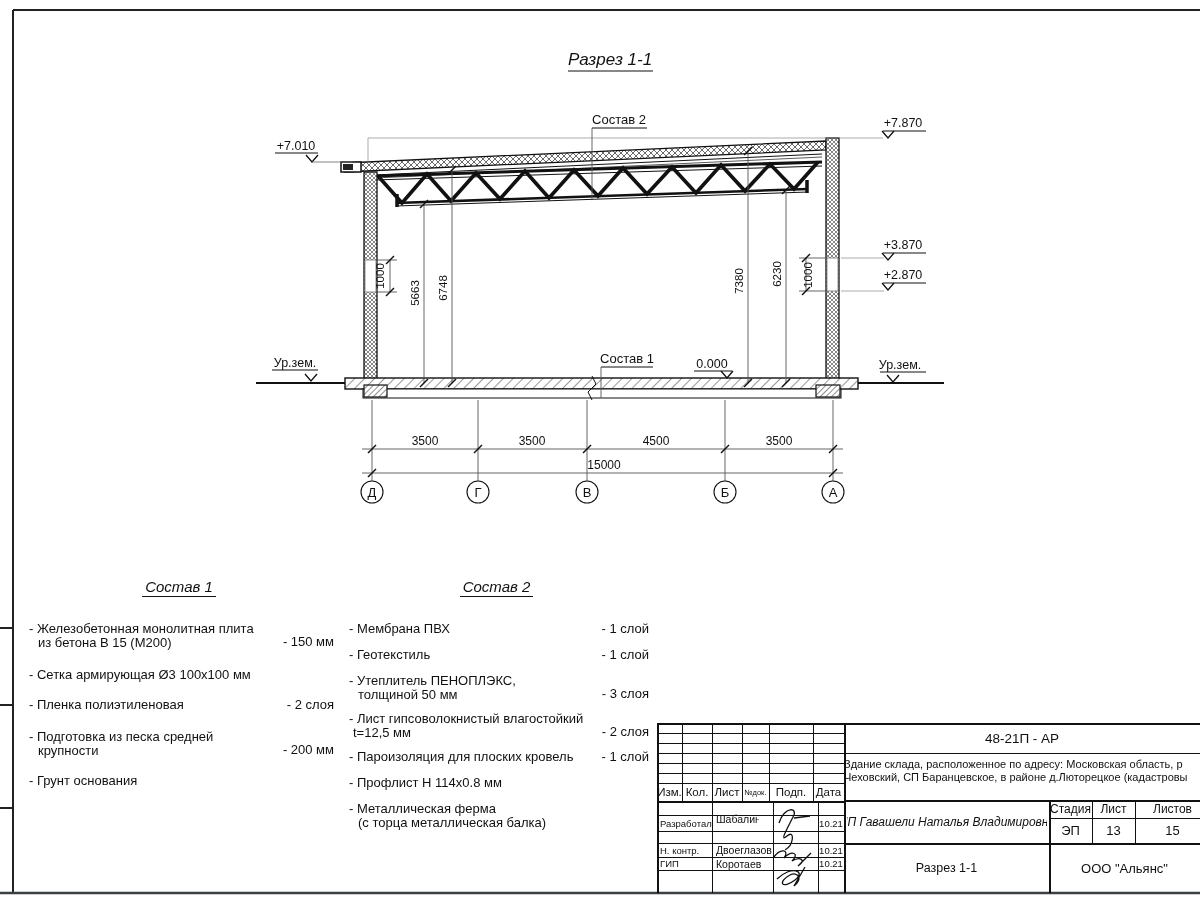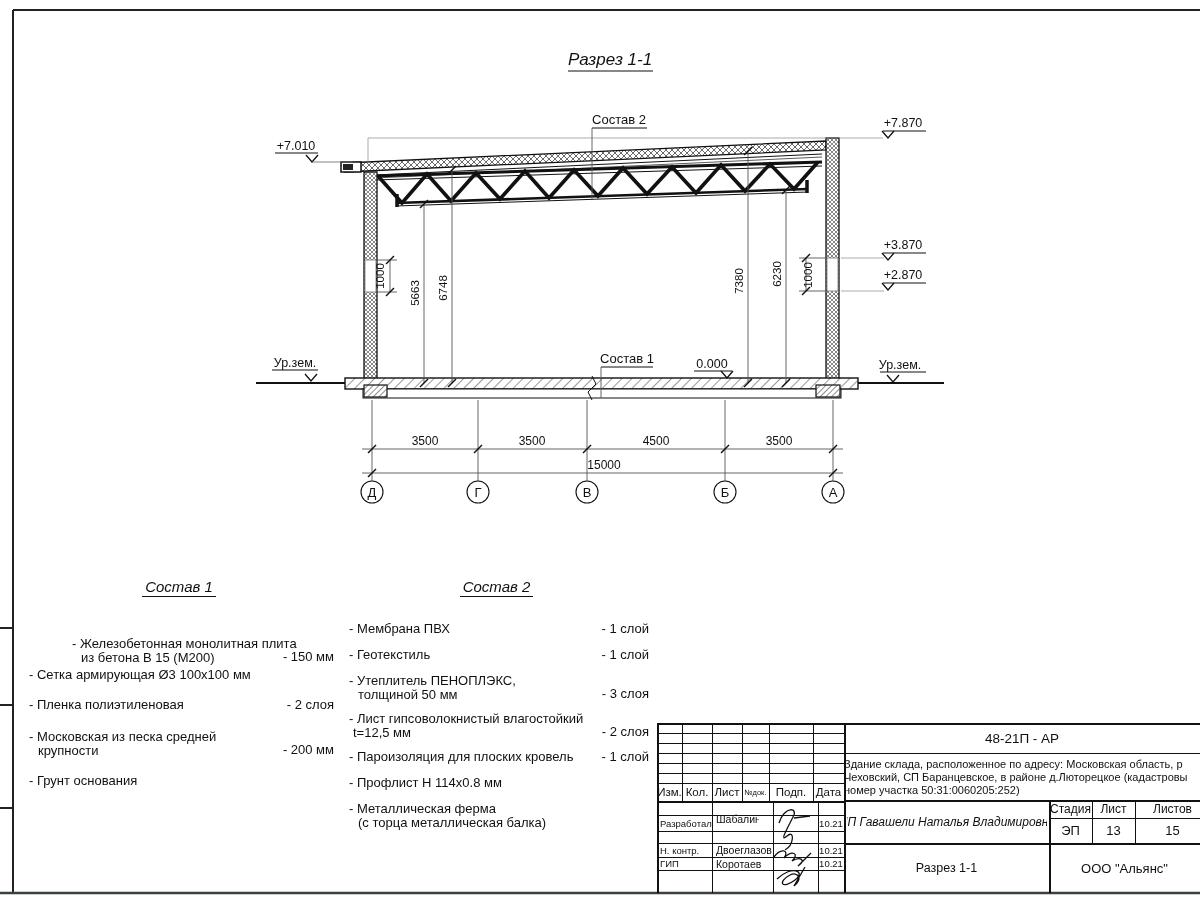--- a/index.html
+++ b/index.html
@@ -222,34 +222,34 @@
       <circle cx="725" cy="492" r="11" fill="#fff" stroke="#111" stroke-width="1.1"></circle>
       <text x="725" y="497" text-anchor="middle">Б</text>
       <circle cx="833" cy="492" r="11" fill="#fff" stroke="#111" stroke-width="1.1"></circle>
       <text x="833" y="497" text-anchor="middle">А</text>
     </g>
   </g>
 </svg>
 
 <div class="list-block" style="left:24px;top:580px;width:310px;height:230px;">
   <div class="list-head"><span>Состав 1</span></div>
-  <div class="li" style="top:57px;margin-left:43px;">
+  <div class="li" style="top:42px;">
     <div>- Железобетонная  монолитная плита</div>
     <div class="l2">из бетона В 15 (М200)</div>
     <span class="val" style="top:13px;">- 150 мм</span>
   </div>
   <div class="li" style="top:88px;">
     <div>- Сетка армирующая Ø3 100х100 мм</div>
   </div>
   <div class="li" style="top:118px;">
     <div>- Пленка полиэтиленовая</div>
     <span class="val" style="top:0;">-  2 слоя</span>
   </div>
   <div class="li" style="top:150px;">
-    <div>- Московская из песка средней</div>
+    <div>- Подготовка из песка средней</div>
     <div class="l2">крупности</div>
     <span class="val" style="top:13px;text-align:center;">- 200 мм</span>
   </div>
   <div class="li" style="top:194px;">
     <div>- Грунт основания</div>
   </div>
 </div>
 
 <div class="list-block" style="left:344px;top:580px;width:305px;height:260px;">
   <div class="list-head"><span>Состав 2</span></div>
@@ -339,21 +339,20 @@
       <path d="M14,20 C19,3 34,4 28,14 C22,26 14,40 22,33 C30,26 29,42 20,47 M29,15 L45,13"></path>
       <path d="M8,55 C16,44 25,47 19,55 C27,47 35,50 27,58 C35,53 42,57 33,63 L46,50"></path>
       <path d="M12,76 C26,62 42,68 30,77 C17,87 12,79 25,72 C33,68 38,76 29,83 L40,64"></path>
     </g>
   </svg>
 
   <div class="tb-t" style="left:187px;top:0;width:356px;height:30px;font-size:13.5px;">48-21П - АР</div>
   <div style="position:absolute;left:187px;top:31px;width:356px;height:46px;font-size:11px;line-height:13px;text-align:left;padding-top:4px;">
     <div>Здание склада, расположенное по адресу: Московская область, р</div>
     <div>Чеховский, СП Баранцевское, в районе д.Люторецкое  (кадастровы</div>
-    <div>номер участка 50:31:0060205:252)</div>
   </div>
   <div class="tb-t it" style="left:190px;top:77px;width:200px;height:43px;font-size:12px;">ИП Гавашели Наталья Владимировна</div>
   <div class="tb-t" style="left:392px;top:77px;width:43px;height:18px;font-size:12px;">Стадия</div>
   <div class="tb-t" style="left:435px;top:77px;width:43px;height:18px;font-size:12px;">Лист</div>
   <div class="tb-t" style="left:478px;top:77px;width:75px;height:18px;font-size:12px;">Листов</div>
   <div class="tb-t" style="left:392px;top:95px;width:43px;height:25px;font-size:13px;">ЭП</div>
   <div class="tb-t" style="left:435px;top:95px;width:43px;height:25px;font-size:13px;">13</div>
   <div class="tb-t" style="left:478px;top:95px;width:75px;height:25px;font-size:13px;">15</div>
   <div class="tb-t" style="left:187px;top:120px;width:205px;height:50px;font-size:12.5px;">Разрез 1-1</div>
   <div class="tb-t" style="left:392px;top:120px;width:151px;height:50px;font-size:13px;">ООО "Альянс"</div>

